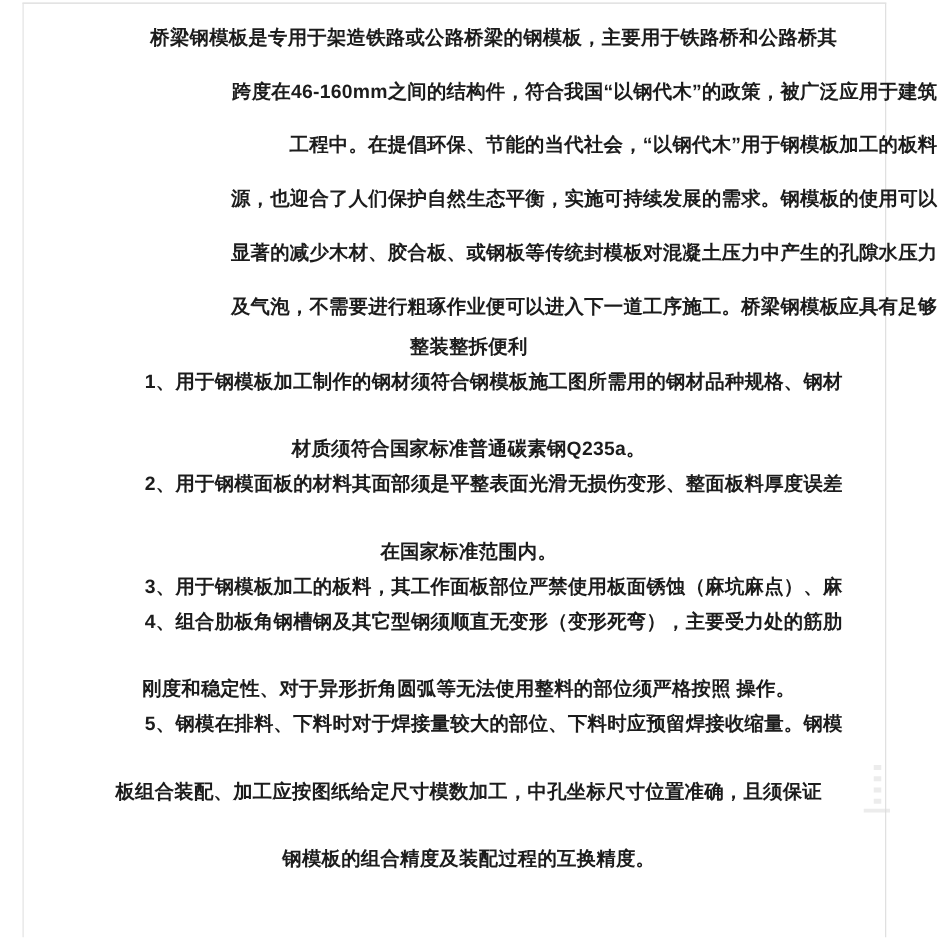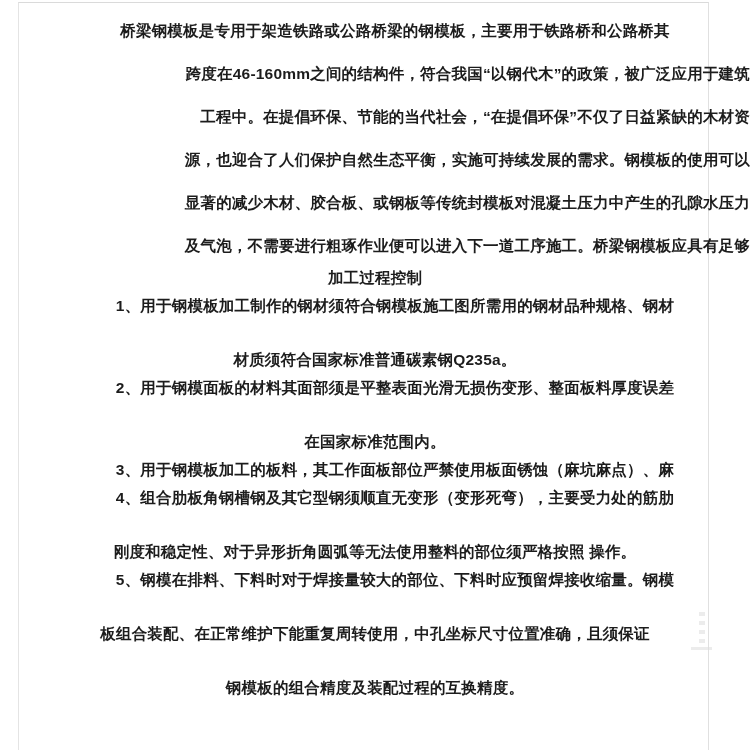--- a/index.html
+++ b/index.html
@@ -67,40 +67,40 @@
 <body>
 
 <div class="viewport">
 
   <div class="page-sheet"></div>
 
   <div class="content">
 
     <div class="line mt0">桥梁钢模板是专用于架造铁路或公路桥梁的钢模板，主要用于铁路桥和公路桥其</div>
     <div class="line mt15">跨度在46-160mm之间的结构件，符合我国“以钢代木”的政策，被广泛应用于建筑</div>
-    <div class="line mt15">工程中。在提倡环保、节能的当代社会，“在提倡环保”不仅了日益紧缺的木材资</div>
+    <div class="line mt15">工程中。在提倡环保、节能的当代社会，“以钢代木”用于钢模板加工的板料</div>
     <div class="line mt15">源，也迎合了人们保护自然生态平衡，实施可持续发展的需求。钢模板的使用可以</div>
     <div class="line mt15">显著的减少木材、胶合板、或钢板等传统封模板对混凝土压力中产生的孔隙水压力</div>
     <div class="line mt15">及气泡，不需要进行粗琢作业便可以进入下一道工序施工。桥梁钢模板应具有足够</div>
 
-    <div class="line mt4">加工过程控制</div>
+    <div class="line mt4">整装整拆便利</div>
 
     <div class="line mt0">1、用于钢模板加工制作的钢材须符合钢模板施工图所需用的钢材品种规格、钢材</div>
     <div class="line mt16">材质须符合国家标准普通碳素钢Q235a。</div>
 
     <div class="line mt0">2、用于钢模面板的材料其面部须是平整表面光滑无损伤变形、整面板料厚度误差</div>
     <div class="line mt16">在国家标准范围内。</div>
 
     <div class="line mt0">3、用于钢模板加工的板料，其工作面板部位严禁使用板面锈蚀（麻坑麻点）、麻</div>
 
     <div class="line mt0">4、组合肋板角钢槽钢及其它型钢须顺直无变形（变形死弯），主要受力处的筋肋</div>
     <div class="line mt16">刚度和稳定性、对于异形折角圆弧等无法使用整料的部位须严格按照 操作。</div>
 
     <div class="line mt0">5、钢模在排料、下料时对于焊接量较大的部位、下料时应预留焊接收缩量。钢模</div>
-    <div class="line mt16">板组合装配、在正常维护下能重复周转使用，中孔坐标尺寸位置准确，且须保证</div>
+    <div class="line mt16">板组合装配、加工应按图纸给定尺寸模数加工，中孔坐标尺寸位置准确，且须保证</div>
     <div class="line mt16">钢模板的组合精度及装配过程的互换精度。</div>
   </div>
 
   <div class="artifact a1"></div>
   <div class="artifact a2"></div>
   <div class="artifact a3"></div>
   <div class="artifact a4"></div>
   <div class="artifact a5"></div>
 
 </div>

